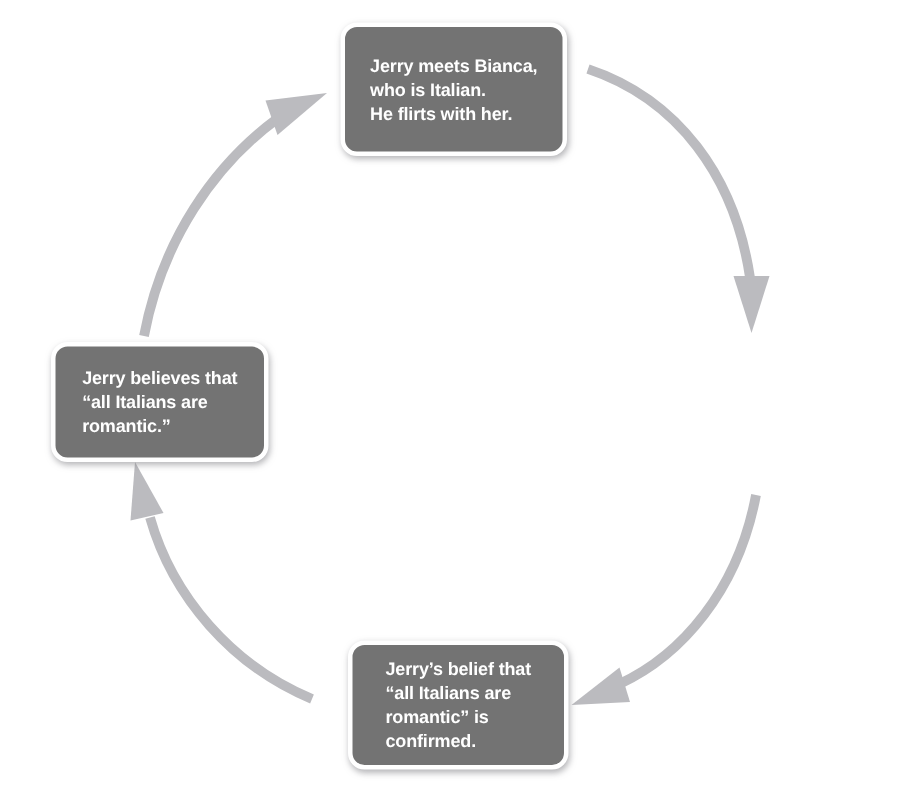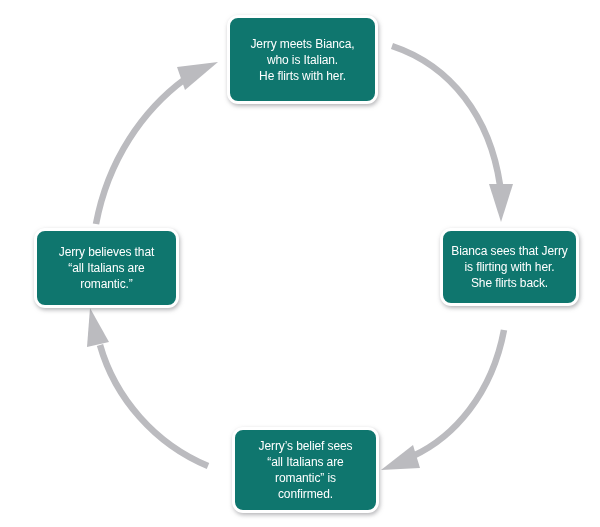--- a/index.html
+++ b/index.html
@@ -22,30 +22,30 @@
   #arrow-layer {
     position: absolute;
     left: 0;
     top: 0;
     width: 600px;
     height: 527px;
   }
   .node {
     position: absolute;
     box-sizing: border-box;
-    background: #0f766e;
+    background: #737373;
     border: 3px solid #ffffff;
     border-radius: 11px;
     box-shadow: 1px 2px 4px rgba(120,120,125,0.55);
     display: flex;
     align-items: center;
     justify-content: center;
-    text-align: center;
+    text-align: left;
     color: #ffffff;
-    font-weight: normal;
+    font-weight: bold;
     font-size: 12px;
     line-height: 16px;
     letter-spacing: -0.1px;
     white-space: pre-line;
     padding: 4px 6px;
   }
   #node-top {
     left: 227px;
     top: 15px;
     width: 151px;
@@ -95,25 +95,22 @@
     <g>
       <path d="M 96 224 C 108 160 143 110 185 79" fill="none" stroke="#BBBBBF" stroke-width="6.5" stroke-linecap="butt"></path>
       <path d="M 218 62 L 185 90 L 177 67 Z" fill="#BBBBBF"></path>
     </g>
   </svg>
 
   <div class="node" id="node-top">Jerry meets Bianca,
 who is Italian.
 He flirts with her.</div>
 
-  <div class="node" id="node-right">Bianca sees that Jerry
-is flirting with her.
-She flirts back.</div>
 
-  <div class="node" id="node-bottom">Jerry’s belief sees
+  <div class="node" id="node-bottom">Jerry’s belief that
 “all Italians are
 romantic” is
 confirmed.</div>
 
   <div class="node" id="node-left">Jerry believes that
 “all Italians are
 romantic.”</div>
 
 </div>
 

